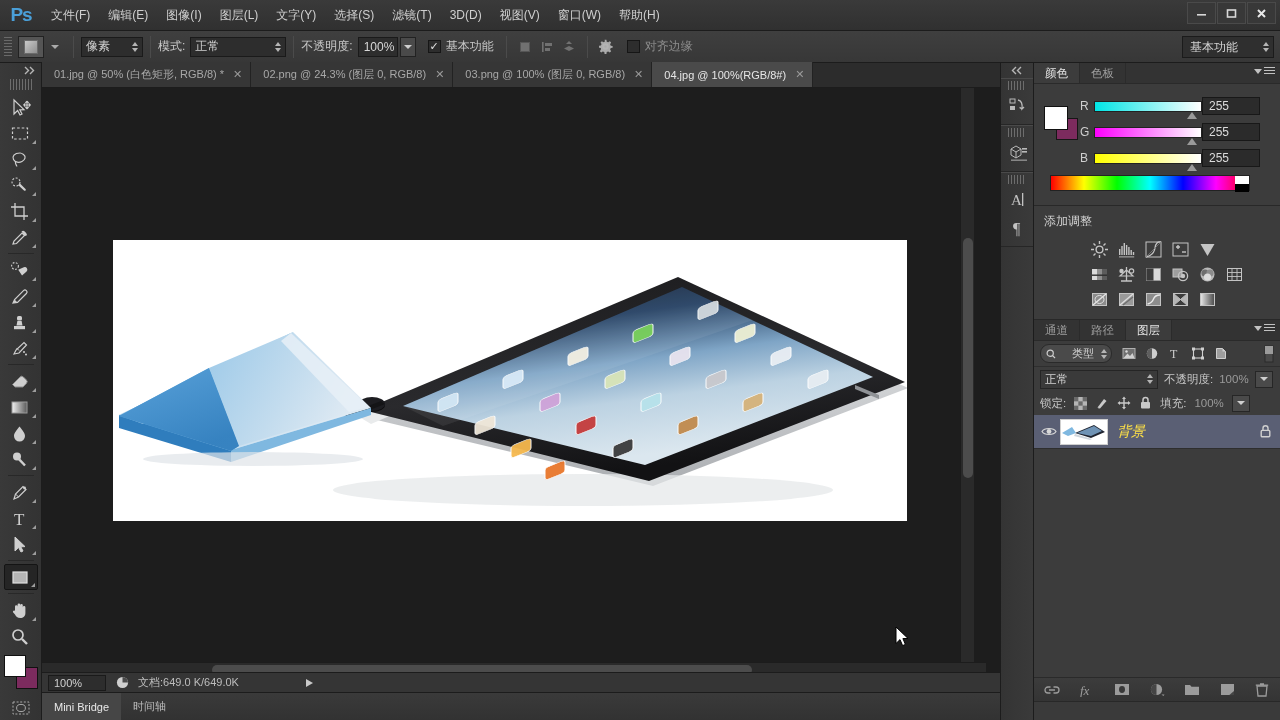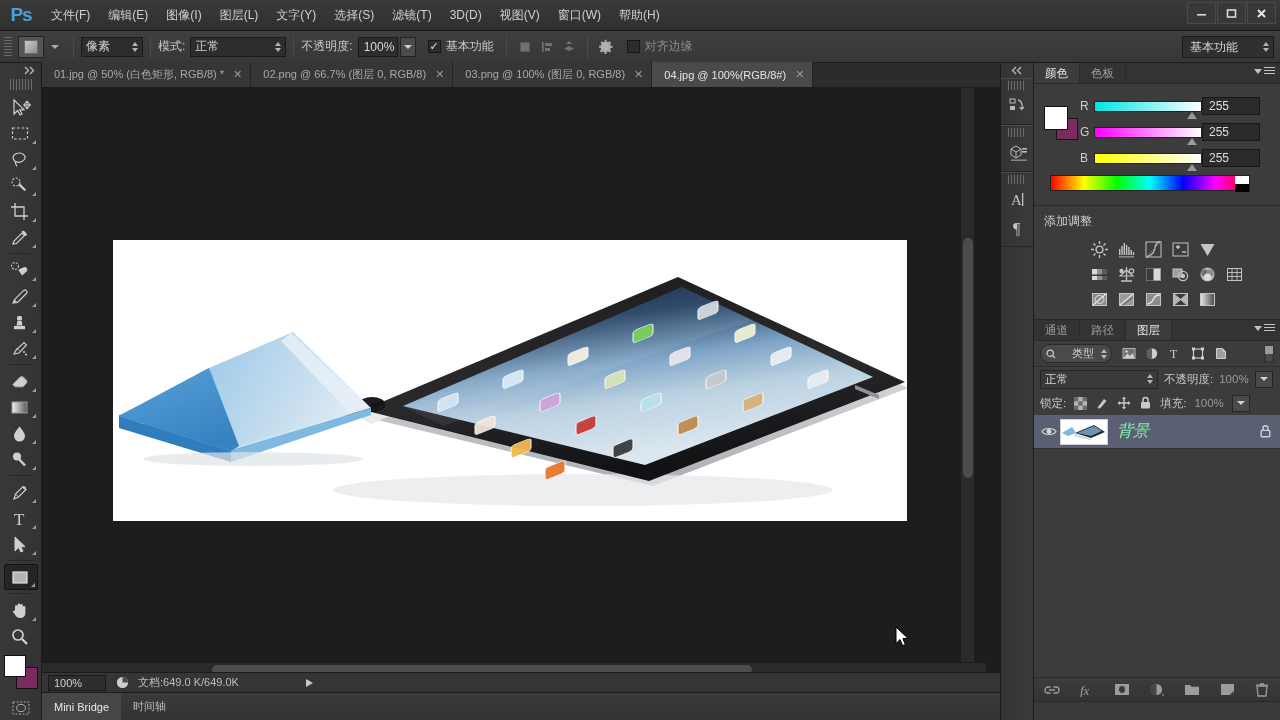--- a/index.html
+++ b/index.html
@@ -232,21 +232,21 @@
   .opa-val { font-size: 11.5px; color: #9a9a9a; }
   .opa-btn { width:18px;height:17px;background:#4a4a4a;border:1px solid #262626;display:flex;align-items:center;justify-content:center;}
   .lay-lock { height: 24px; display:flex;align-items:center;padding:0 6px;gap:8px; }
   .lay-list { background: #3c3c3c; }
   .layer-row {
     height: 34px; display: flex; align-items: center; background: #5a5f74;
     border-bottom: 1px solid #2e2e2e; padding: 0 8px 0 4px;
   }
   .eye { width: 22px; display:flex;align-items:center;justify-content:center; }
   .lay-thumb { width: 48px; height: 26px; border: 1px solid #cfcfcf; margin-right: 9px; overflow:hidden; position: relative; background:#fff;}
-  .lay-name { font-size: 16px; color: #86efac; font-style: italic; flex: 1; }
+  .lay-name { font-size: 14px; color: #fde047; font-style: italic; flex: 1; }
   .lay-footer {
     position: absolute; left: 0; bottom: 0; width: 246px; height: 24px;
     background: linear-gradient(#3c3c3c,#343434); border-top: 1px solid #2a2a2a;
     display: flex; align-items: center; justify-content: center; gap: 19px;
   }
   .lf-ico { width: 16px; height: 16px; display:flex;align-items:center;justify-content:center; opacity:.72;}
   svg { display: block; }
 </style>
 </head>
 <body>
@@ -355,21 +355,21 @@
         </span>
     </div>
   </div>
 
   <div class="tabbar" id="tabbar">
       <div class="doctab">
         <span>01.jpg @ 50% (白色矩形, RGB/8) *</span>
         <span class="tabclose">✕</span>
       </div>
       <div class="doctab">
-        <span>02.png @ 66.7% (图层 0, RGB/8)</span>
+        <span>02.png @ 24.3% (图层 0, RGB/8)</span>
         <span class="tabclose">✕</span>
       </div>
       <div class="doctab">
         <span>03.png @ 100% (图层 0, RGB/8)</span>
         <span class="tabclose">✕</span>
       </div>
       <div class="doctab active">
         <span>04.jpg @ 100%(RGB/8#)</span>
         <span class="tabclose">✕</span>
       </div>

